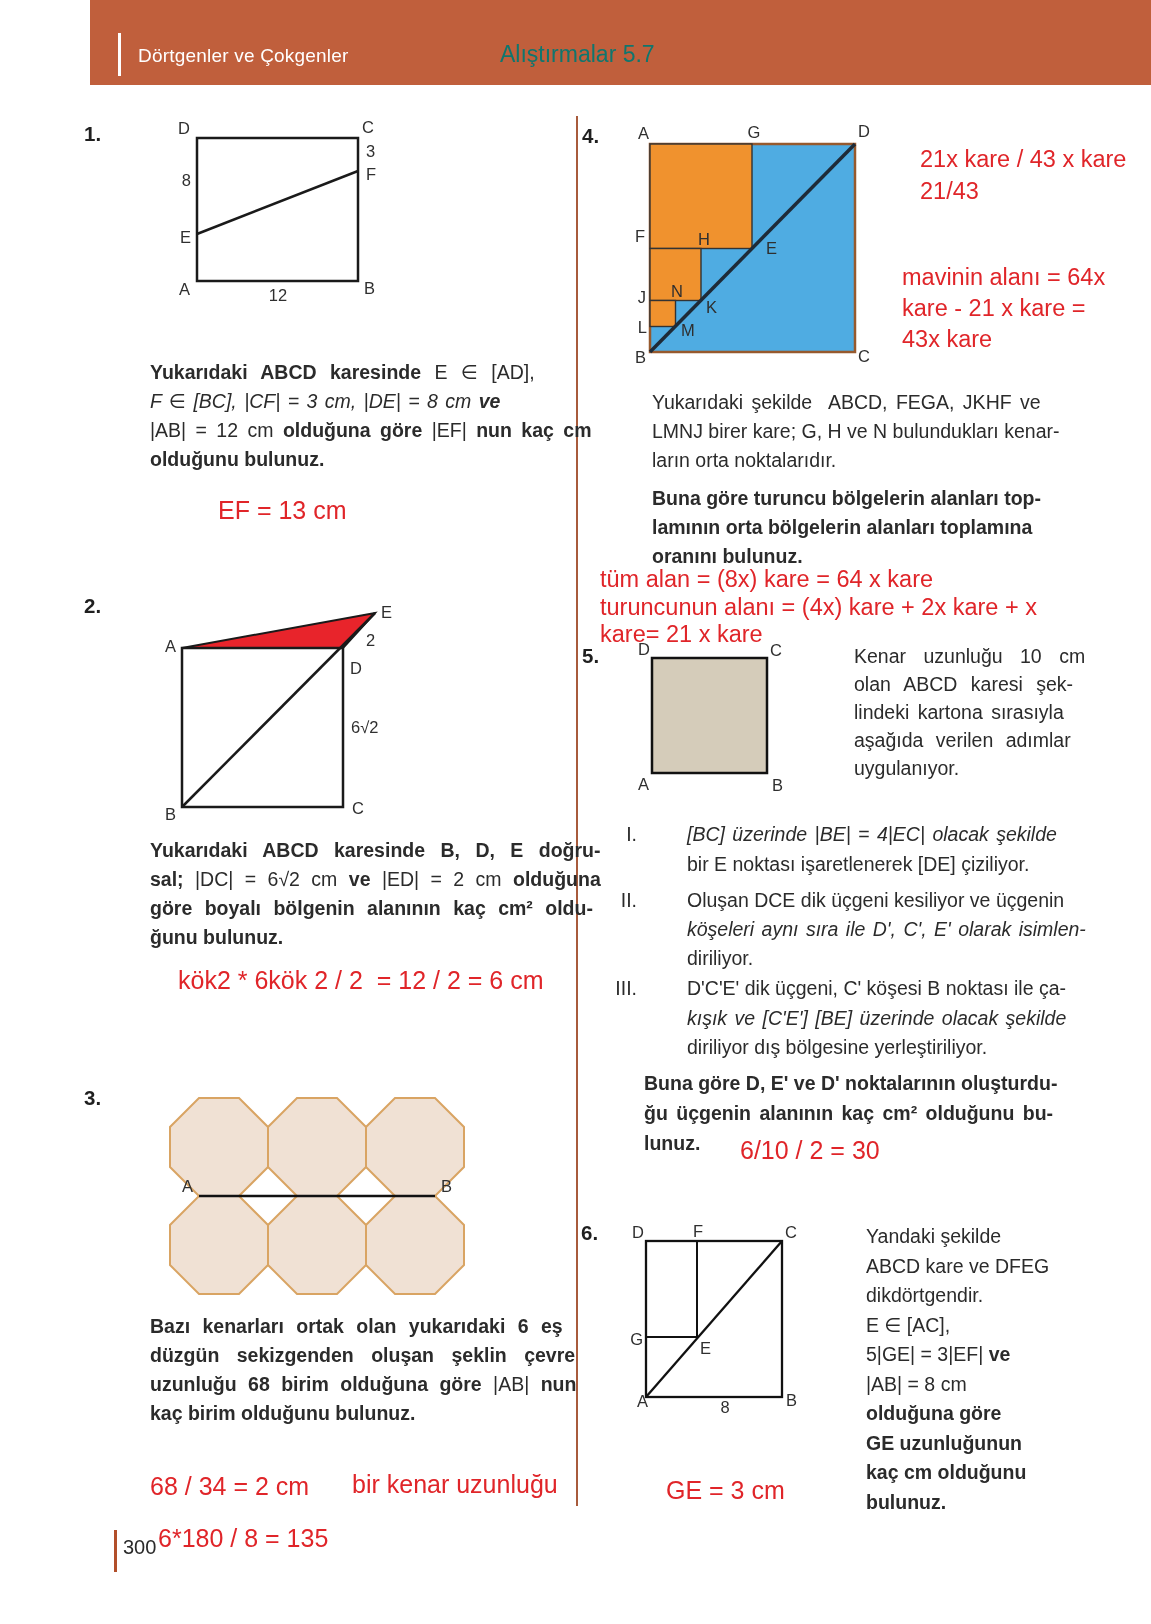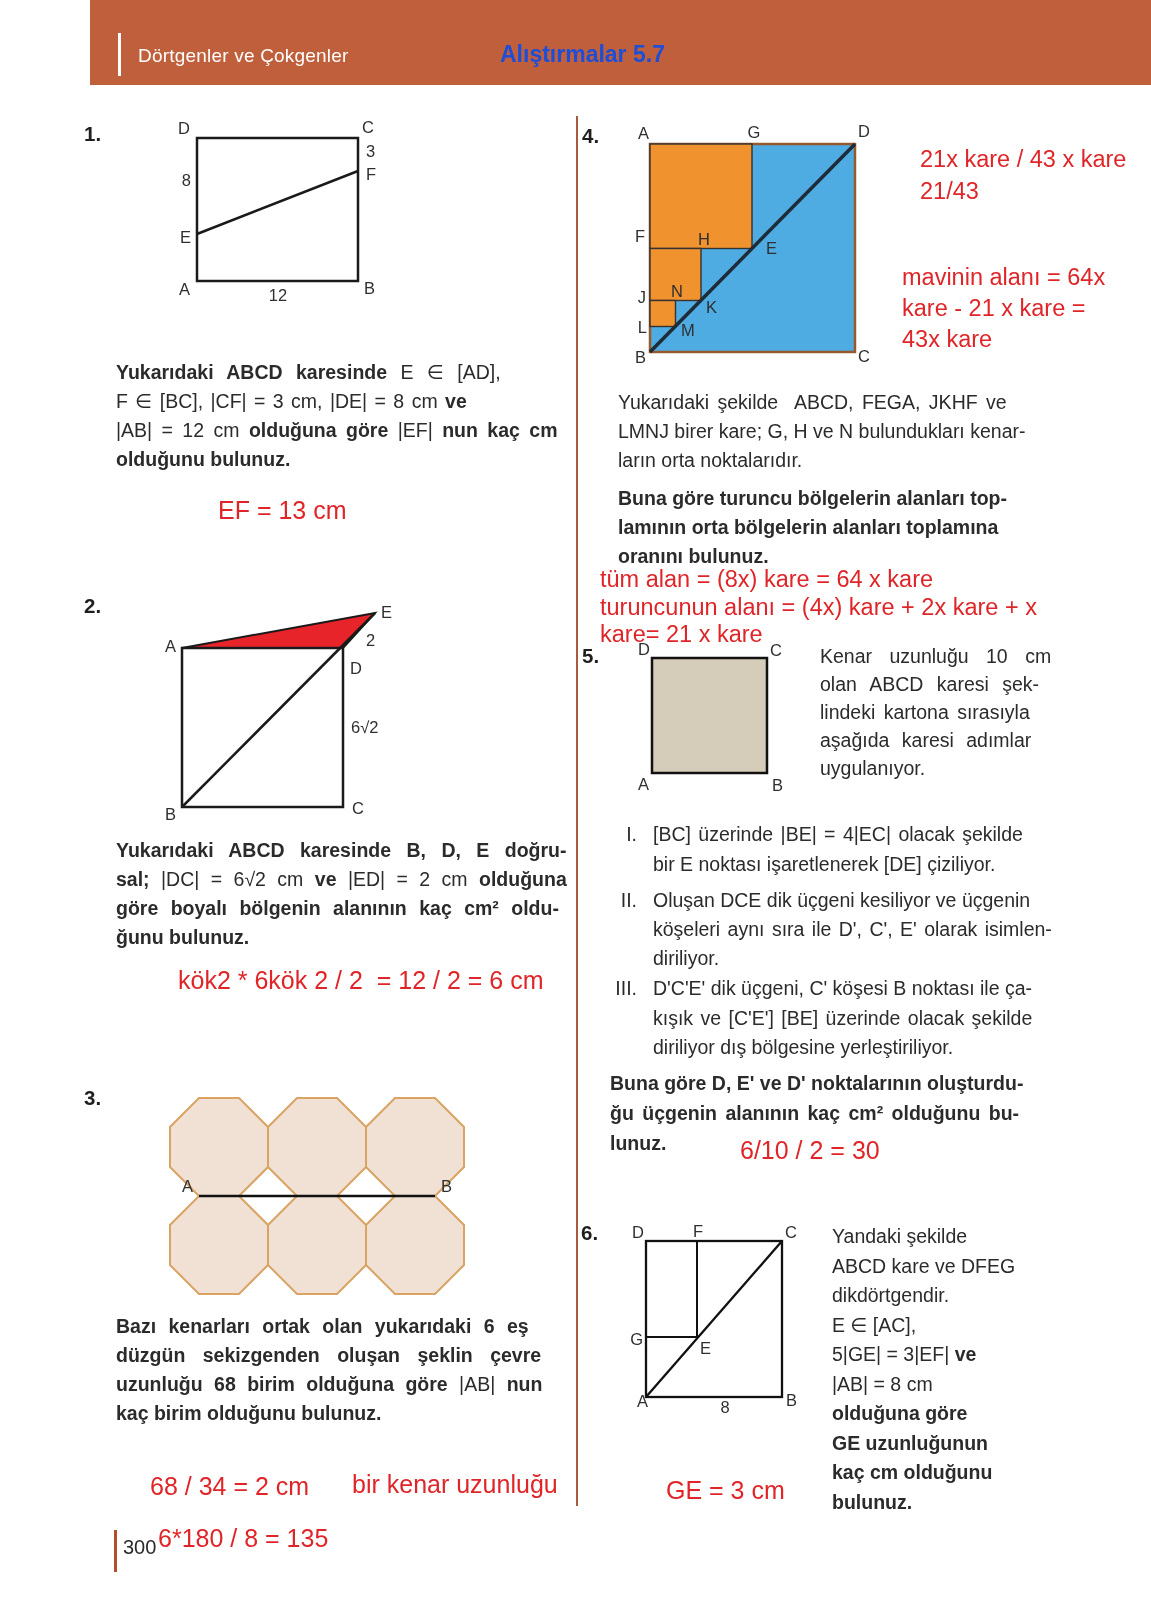--- a/index.html
+++ b/index.html
@@ -3,34 +3,34 @@
 <meta charset="utf-8">
 <style>
   html,body{margin:0;padding:0;background:#e9e9e9;}
   .page{position:relative;width:1151px;height:1624px;background:#ffffff;
         font-family:"Liberation Sans","DejaVu Sans",sans-serif;color:#262626;overflow:hidden;margin:0 auto;}
   .abs{position:absolute;}
   
   .hdr{left:90px;top:0;width:1061px;height:85px;background:#c05f3c;}
   .hdr-line{left:118px;top:33px;width:3px;height:43px;background:#ffffff;}
   .hdr-sec{left:138px;top:45px;font-size:19px;color:#ffffff;letter-spacing:.2px;}
-  .hdr-title{left:500px;top:41px;font-size:23px;font-weight:bold;color:#1d4ed8;}
+  .hdr-title{left:500px;top:41px;font-size:23px;font-weight:normal;color:#0f766e;}
   
   .divider{left:576px;top:116px;width:2px;height:1390px;background:#a85b3c;}
   .pgbar{left:114px;top:1530px;width:3px;height:42px;background:#b24f2a;}
   .pgnum{left:123px;top:1536px;font-size:20px;color:#2b2b2b;}
   
   .qnum{font-size:20.5px;font-weight:bold;color:#1f1f1f;}
   .p{font-size:19.5px;line-height:29px;color:#2b2b2b;}
-  .ln{white-space:pre;}
+  .ln{white-space:pre;margin-left:34px;}
   .b{font-weight:bold;}
   .red{color:#e02529;white-space:pre;}
   .ans{font-size:25px;}
   .note{font-size:23.5px;line-height:31px;}
-  .ws2{word-spacing:2px;}.ws3{word-spacing:3px;}.ws4{word-spacing:4px;}
+  .ws2{word-spacing:2px;font-style:italic;}.ws3{word-spacing:3px;}.ws4{word-spacing:4px;}
   .ws6{word-spacing:6px;}.ws7{word-spacing:7px;}.ws8{word-spacing:8px;}
   .ws10{word-spacing:10px;}.ws12{word-spacing:12px;}
   .fig{position:absolute;}
   .fig text{font-size:16.5px;fill:#2f2f2f;font-family:"Liberation Sans","DejaVu Sans",sans-serif;}
   .item-num{font-size:19.5px;width:36px;text-align:right;}
 </style>
 </head>
 <body>
 
 <div class="page">
@@ -157,21 +157,21 @@
     <rect x="652" y="658" width="115" height="115" fill="#d5ccba" stroke="#111111" stroke-width="2.5"></rect>
     <text x="650" y="655" text-anchor="end">D</text>
     <text x="770" y="656">C</text>
     <text x="649" y="790" text-anchor="end">A</text>
     <text x="772" y="791">B</text>
   </svg>
   <div class="abs p" style="left:820px;top:642px;line-height:28px">
     <div class="ln ws12"><span>Kenar uzunluğu 10 cm</span></div>
     <div class="ln ws8"><span>olan ABCD karesi şek-</span></div>
     <div class="ln ws3"><span>lindeki kartona sırasıyla</span></div>
-    <div class="ln ws7"><span>aşağıda karesi adımlar</span></div>
+    <div class="ln ws7"><span>aşağıda verilen adımlar</span></div>
     <div class="ln"><span>uygulanıyor.</span></div>
   </div>
   <div class="abs p item-num" style="left:601px;top:820px">I.</div>
   <div class="abs p" style="left:653px;top:820px;line-height:29.5px">
     <div class="ln ws2"><span>[BC] üzerinde |BE| = 4|EC| olacak şekilde</span></div>
     <div class="ln"><span>bir E noktası işaretlenerek [DE] çiziliyor.</span></div>
   </div>
   <div class="abs p item-num" style="left:601px;top:886px">II.</div>
   <div class="abs p" style="left:653px;top:886px">
     <div class="ln"><span>Oluşan DCE dik üçgeni kesiliyor ve üçgenin</span></div>

